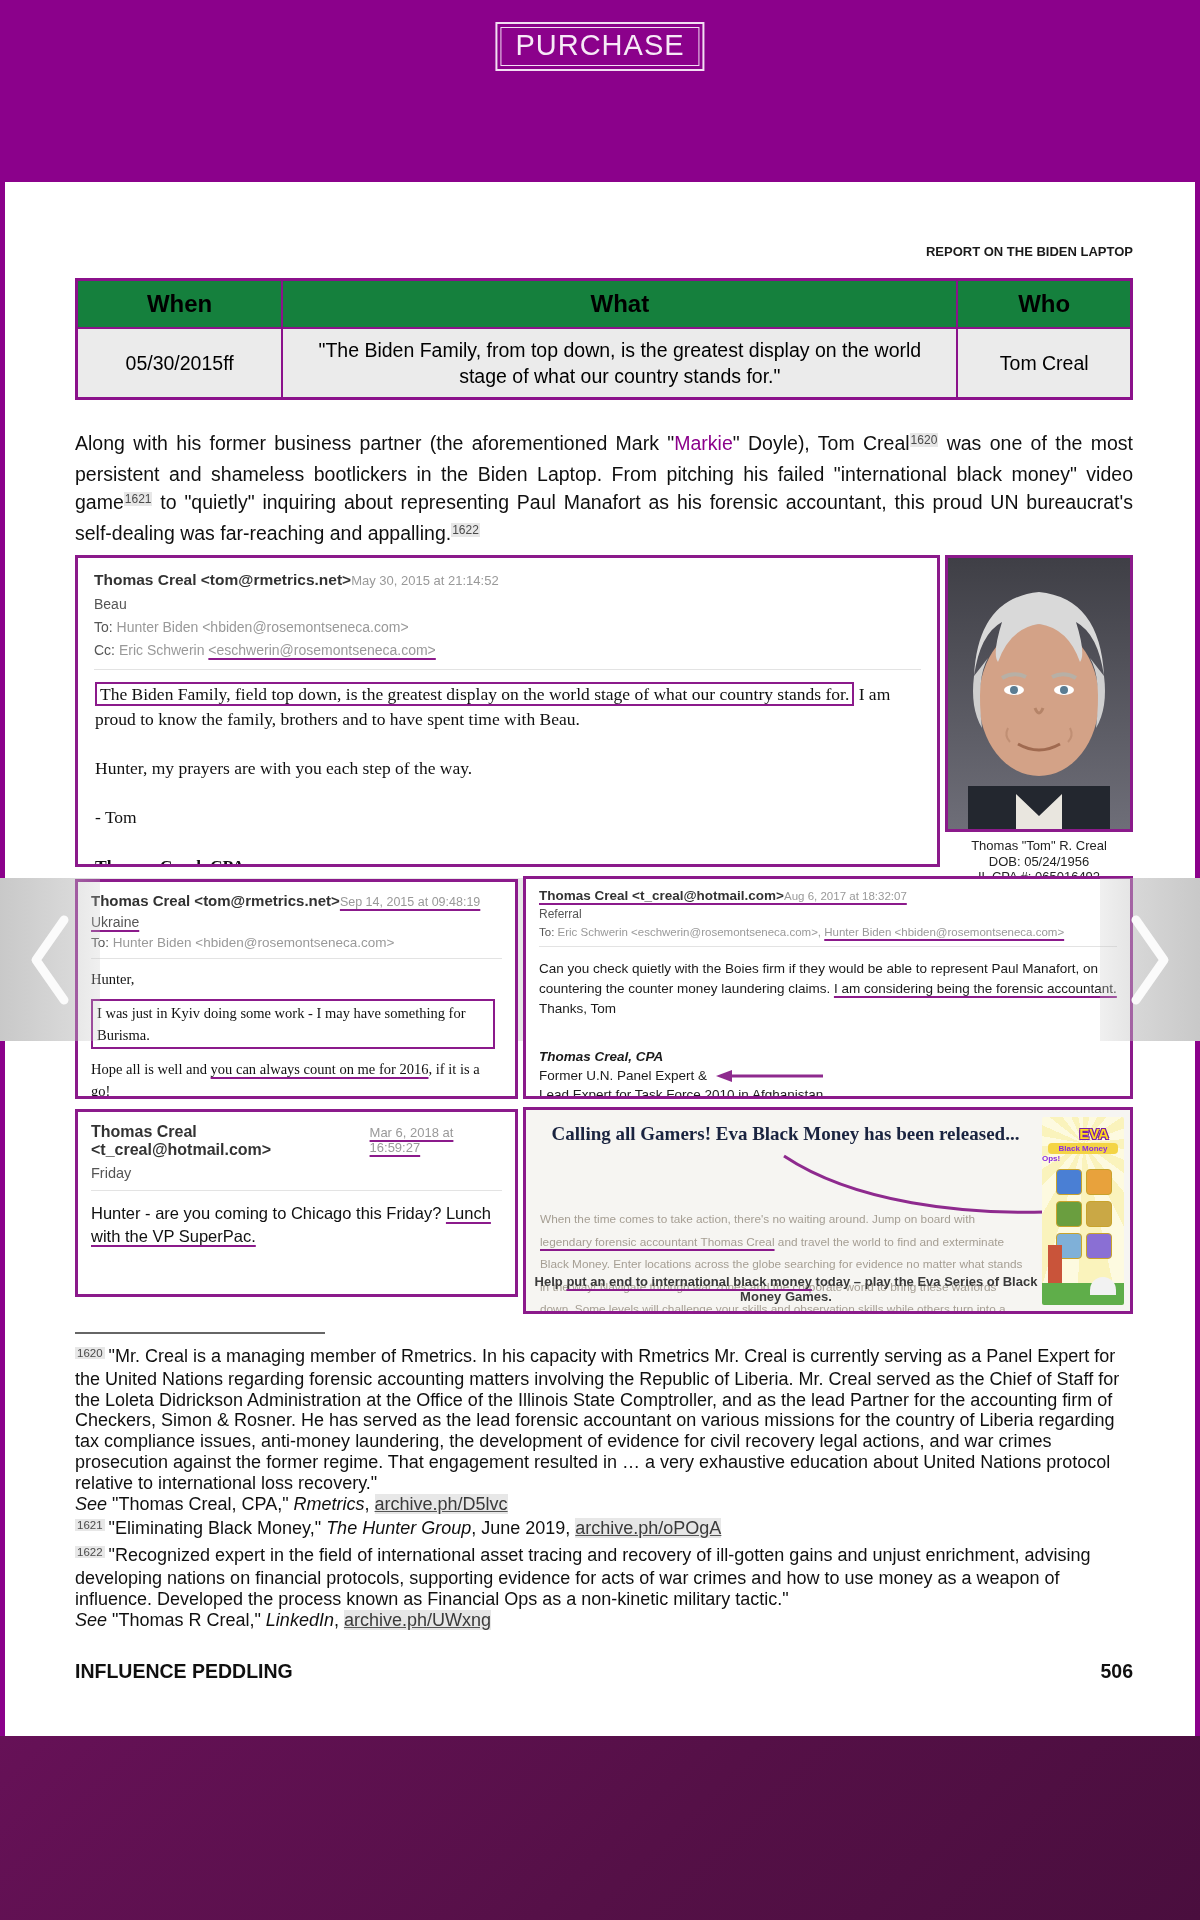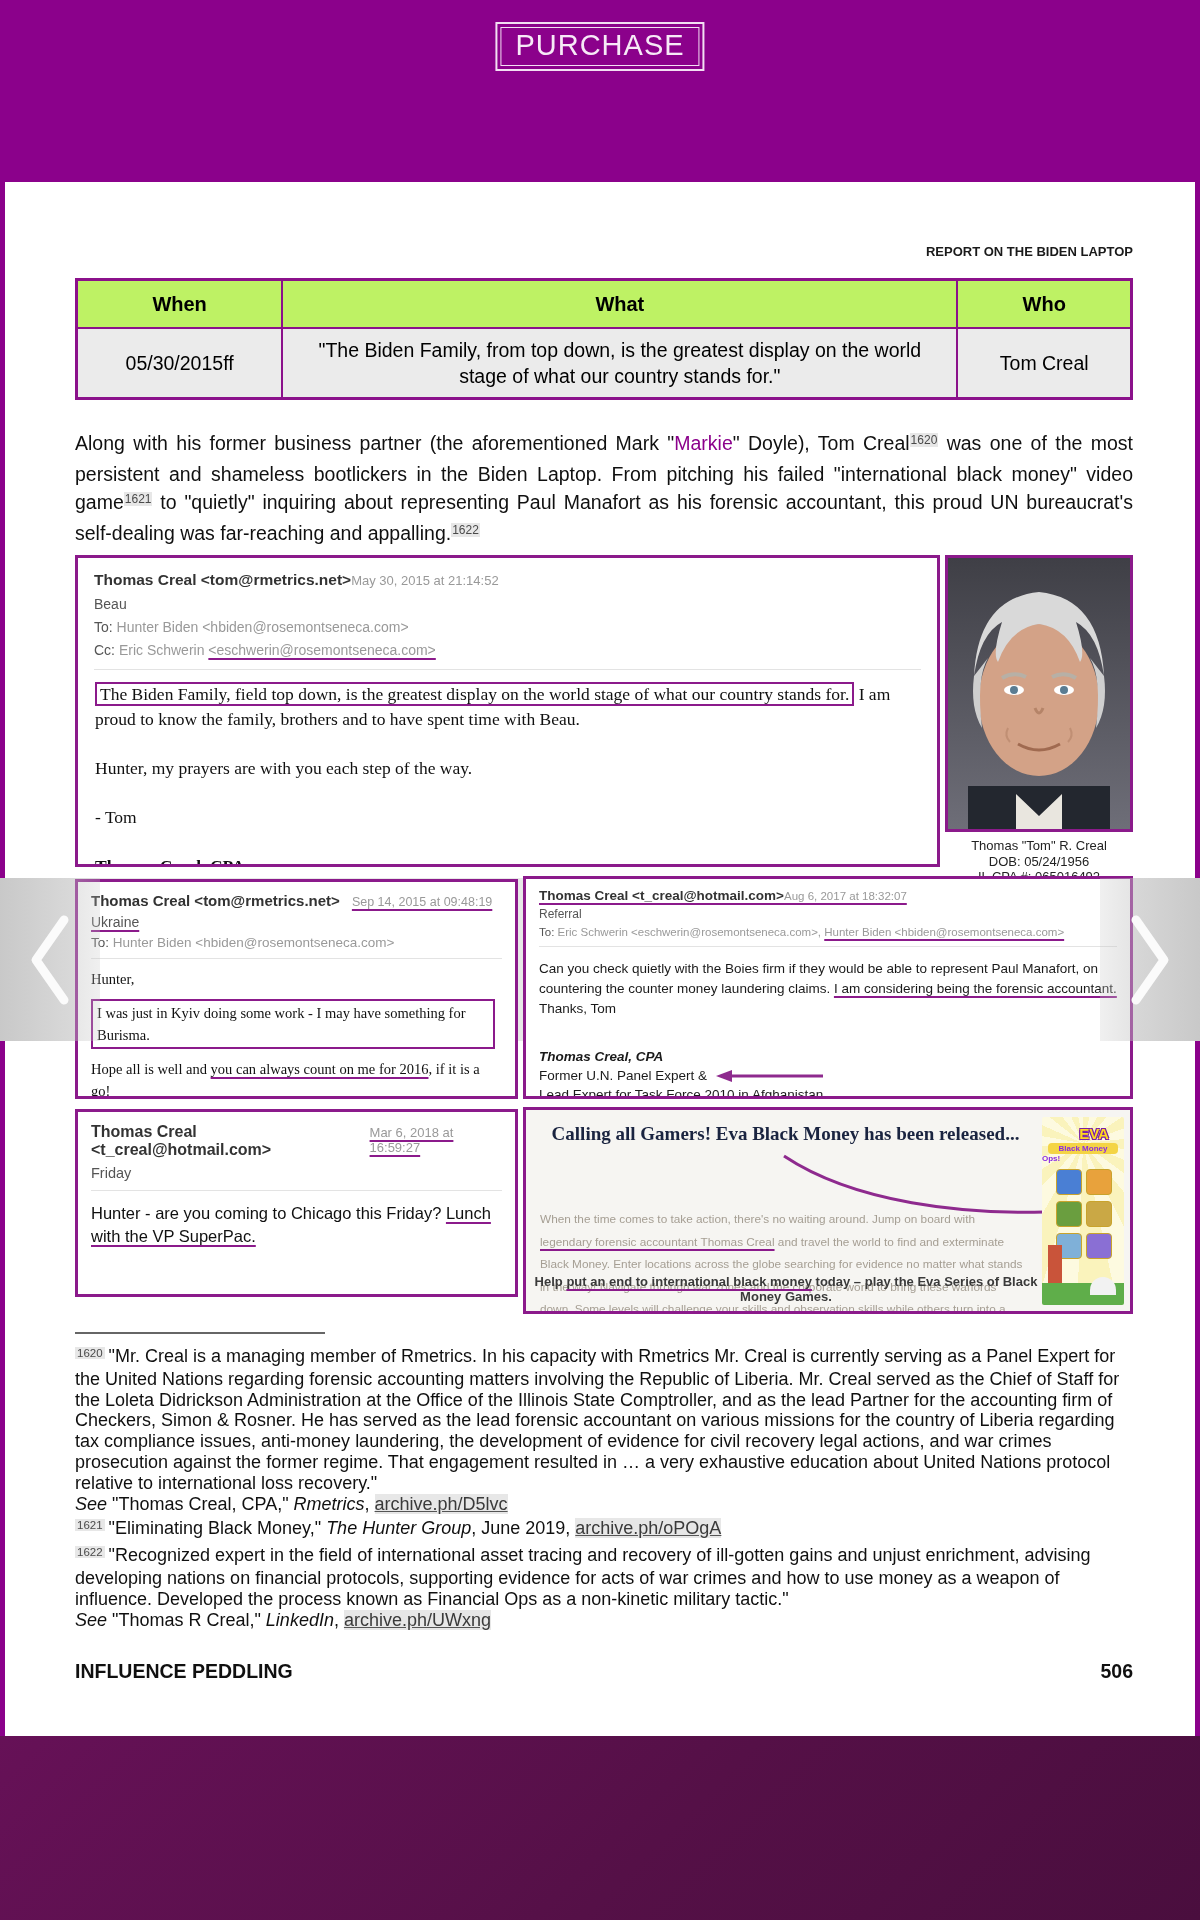--- a/index.html
+++ b/index.html
@@ -14,21 +14,21 @@
 
   
   .page{position:absolute;left:5px;top:182px;width:1190px;height:1796px;background:#ffffff;}
   .abs{position:absolute;left:70px;width:1058px;}
 
   .report-tag{top:62px;text-align:right;font-size:13px;font-weight:bold;color:#1a1a1a;}
 
   
   table.evidence{top:96px;border-collapse:collapse;border:3px solid #8B118B;}
   table.evidence th,table.evidence td{border:2px solid #8B118B;text-align:center;vertical-align:middle;}
-  table.evidence th{background:#bef264;font-size:20px;font-weight:bold;height:44px;}
+  table.evidence th{background:#15803d;font-size:24px;font-weight:bold;height:44px;}
   table.evidence td{background:#EBEBEB;font-size:19.5px;height:64px;line-height:26px;padding:2px 12px;}
   .col-when{width:19.5%;} .col-what{width:64%;} .col-who{width:16.5%;}
 
   
   .intro{top:247px;font-size:19.5px;line-height:28px;text-align:justify;color:#101010;}
   .markie{color:#8B018B;}
   .fnref{font-size:12px;position:relative;top:-6px;background:#e7e7e7;color:#4a4a4a;padding:0 1px;}
 
   
   .email-box{position:absolute;background:#fff;border:3px solid #8B1A8B;box-sizing:border-box;overflow:hidden;}
@@ -60,21 +60,21 @@
   .car-overlay{position:absolute;top:878px;width:100px;height:163px;z-index:3;display:flex;align-items:center;justify-content:center;cursor:pointer;}
   .car-prev{left:0;background:linear-gradient(to right,rgba(195,195,195,.85),rgba(195,195,195,.25));}
   .car-next{right:0;background:linear-gradient(to left,rgba(195,195,195,.85),rgba(195,195,195,.25));}
 
   
   .z2{z-index:2;}
 
   
   #email2{top:697px;left:70px;width:443px;height:220px;}
   #email2 .eh{padding:10px 13px 0;}
-  #email2 .eh-from{font-size:15px;} #email2 .eh-date{font-size:12.5px;margin-left:12px;}
+  #email2 .eh-from{font-size:15px;} #email2 .eh-date{font-size:12.5px;}
   #email2 .eh-subject{font-size:14px;margin-top:5px;} #email2 .eh-to{font-size:13.5px;margin-top:5px;}
   #email2 .eh-divider{margin-top:8px;}
   .e2-body{font-family:"Liberation Serif",serif;font-size:14.5px;line-height:22px;color:#101010;padding:9px 13px 0;}
   .e2-boxed{display:inline-block;border:2px solid #8B1A8B;padding:1px 4px;width:392px;margin-top:9px;}
   .e2-p2{margin-top:9px;}
 
   
   #email3{top:694px;left:518px;width:610px;height:223px;}
   #email3 .eh{padding:9px 13px 0;}
   #email3 .eh-from{font-size:13.5px;} #email3 .eh-date{font-size:11.5px;}

